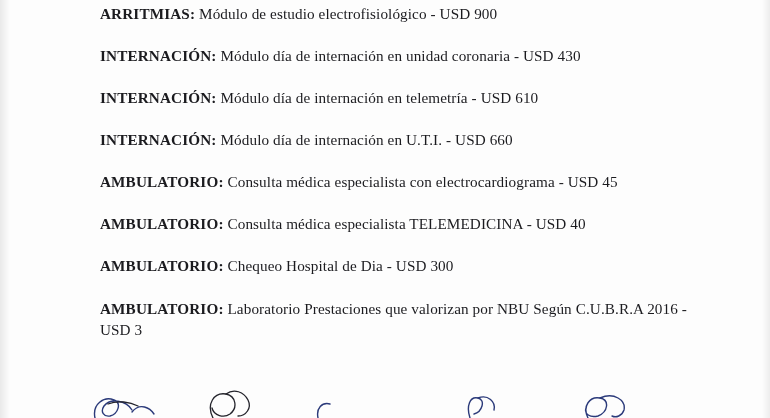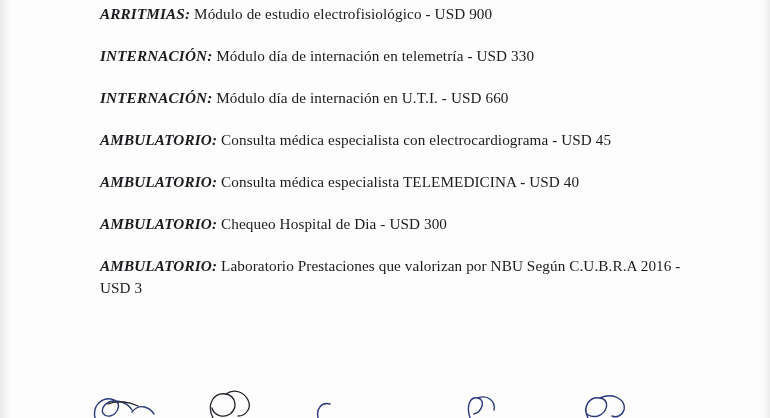--- a/index.html
+++ b/index.html
@@ -44,21 +44,20 @@
   .item {
     font-size: 15.2px;
     line-height: 1.42;
     color: #1b1b1f;
     margin: 0 0 20.5px 0;
     letter-spacing: 0.1px;
   }
   .item .cat {
     font-weight: bold;
     letter-spacing: 0.15px;
-    font-style: italic;
   }
   .item.justified {
     text-align: justify;
   }
   .item.first {
     margin-top: 3px;
   }
   .item.last {
     margin-bottom: 0;
   }
@@ -92,23 +91,26 @@
   <div class="scan-edge-left"></div>
   <div class="scan-edge-right"></div>
 
   <div class="doc-body">
 
     <p class="item first">
       <span class="cat">ARRITMIAS:</span><span> Módulo de estudio electrofisiológico - USD 900</span>
     </p>
 
 
+    <p class="item">
+      <span class="cat">INTERNACIÓN:</span><span> Módulo día de internación en unidad coronaria - USD 430</span>
+    </p>
 
     <p class="item">
-      <span class="cat">INTERNACIÓN:</span><span> Módulo día de internación en telemetría - USD 330</span>
+      <span class="cat">INTERNACIÓN:</span><span> Módulo día de internación en telemetría - USD 610</span>
     </p>
 
     <p class="item">
       <span class="cat">INTERNACIÓN:</span><span> Módulo día de internación en U.T.I. - USD 660</span>
     </p>
 
     <p class="item">
       <span class="cat">AMBULATORIO:</span><span> Consulta médica especialista con electrocardiograma - USD 45</span>
     </p>
 

